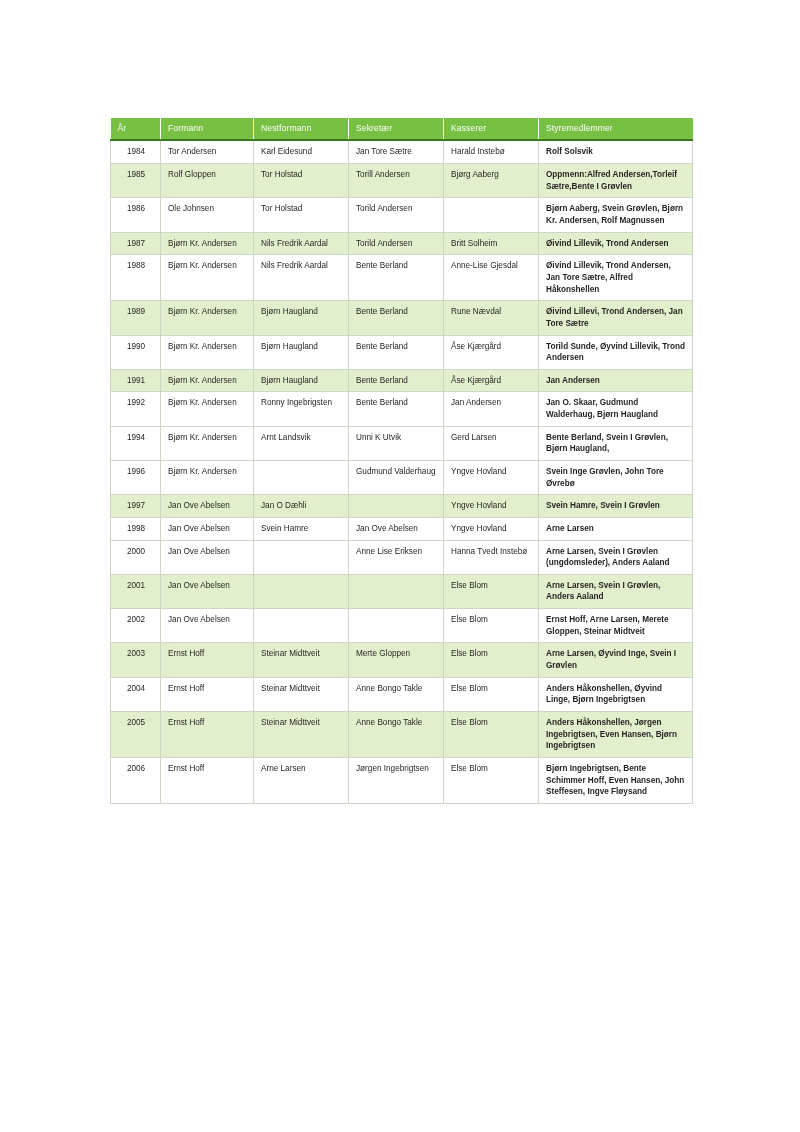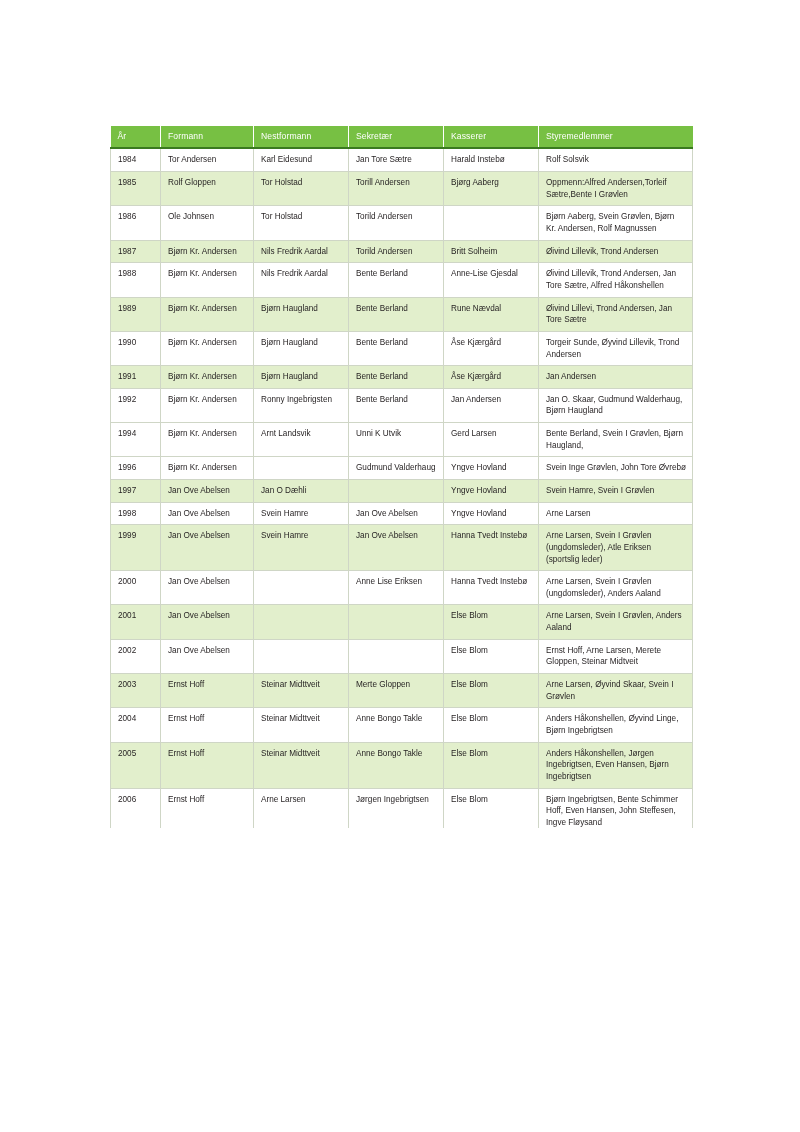--- a/index.html
+++ b/index.html
@@ -12,21 +12,20 @@
     height: 1132px;
     font-family: "Liberation Sans", sans-serif;
     -webkit-font-smoothing: antialiased;
   }
   #page {
     position: relative;
     width: 800px;
     height: 820px;
     background: #ffffff;
     overflow: hidden;
-    margin-top: 8px;
   }
   #table-wrap {
     position: absolute;
     left: 110px;
     top: 118px;
     width: 582px;
   }
   table.board-table {
     border-collapse: collapse;
     table-layout: fixed;
@@ -59,22 +58,22 @@
   tbody td {
     padding: 5px 6px 5px 7px;
     border-right: 1px solid #cfd6c6;
     border-bottom: 1px solid #cfd6c6;
     vertical-align: top;
     color: #231f20;
     line-height: 1.42;
     word-wrap: break-word;
     overflow-wrap: break-word;
   }
-  tbody td:first-child { border-left: 1px solid #cfd6c6; }
-  tbody td:last-child  { border-right: 1px solid #cfd6c6; }
+  tbody td:first-child { border-left: 1px solid #cfd6c6; text-align: center; }
+  tbody td:last-child  { border-right: 1px solid #cfd6c6; font-weight: bold; }
 
   tbody tr.odd  td { background: #ffffff; }
   tbody tr.even td { background: #E2EFCC; }
 </style>
 </head>
 <body>
 
 <div id="page">
   <div id="table-wrap">
     <table class="board-table">
@@ -144,21 +143,21 @@
             <td>Bente Berland</td>
             <td>Rune Nævdal</td>
             <td>Øivind Lillevi, Trond Andersen, Jan Tore Sætre</td>
           </tr>
           <tr class="odd">
             <td>1990</td>
             <td>Bjørn Kr. Andersen</td>
             <td>Bjørn Haugland</td>
             <td>Bente Berland</td>
             <td>Åse Kjærgård</td>
-            <td>Torgeir Sunde, Øyvind Lillevik, Trond Andersen</td>
+            <td>Torild Sunde, Øyvind Lillevik, Trond Andersen</td>
           </tr>
           <tr class="even">
             <td>1991</td>
             <td>Bjørn Kr. Andersen</td>
             <td>Bjørn Haugland</td>
             <td>Bente Berland</td>
             <td>Åse Kjærgård</td>
             <td>Jan Andersen</td>
           </tr>
           <tr class="odd">
@@ -194,28 +193,20 @@
             <td>Svein Hamre, Svein I Grøvlen</td>
           </tr>
           <tr class="odd">
             <td>1998</td>
             <td>Jan Ove Abelsen</td>
             <td>Svein Hamre</td>
             <td>Jan Ove Abelsen</td>
             <td>Yngve Hovland</td>
             <td>Arne Larsen</td>
           </tr>
-          <tr class="even">
-            <td>1999</td>
-            <td>Jan Ove Abelsen</td>
-            <td>Svein Hamre</td>
-            <td>Jan Ove Abelsen</td>
-            <td>Hanna Tvedt Instebø</td>
-            <td>Arne Larsen, Svein I Grøvlen (ungdomsleder), Atle Eriksen (sportslig leder)</td>
-          </tr>
           <tr class="odd">
             <td>2000</td>
             <td>Jan Ove Abelsen</td>
             <td></td>
             <td>Anne Lise Eriksen</td>
             <td>Hanna Tvedt Instebø</td>
             <td>Arne Larsen, Svein I Grøvlen (ungdomsleder), Anders Aaland</td>
           </tr>
           <tr class="even">
             <td>2001</td>
@@ -232,21 +223,21 @@
             <td></td>
             <td>Else Blom</td>
             <td>Ernst Hoff, Arne Larsen, Merete Gloppen, Steinar Midtveit</td>
           </tr>
           <tr class="even">
             <td>2003</td>
             <td>Ernst Hoff</td>
             <td>Steinar Midttveit</td>
             <td>Merte Gloppen</td>
             <td>Else Blom</td>
-            <td>Arne Larsen, Øyvind Skaar, Svein I Grøvlen</td>
+            <td>Arne Larsen, Øyvind Inge, Svein I Grøvlen</td>
           </tr>
           <tr class="odd">
             <td>2004</td>
             <td>Ernst Hoff</td>
             <td>Steinar Midttveit</td>
             <td>Anne Bongo Takle</td>
             <td>Else Blom</td>
             <td>Anders Håkonshellen, Øyvind Linge, Bjørn Ingebrigtsen</td>
           </tr>
           <tr class="even">

